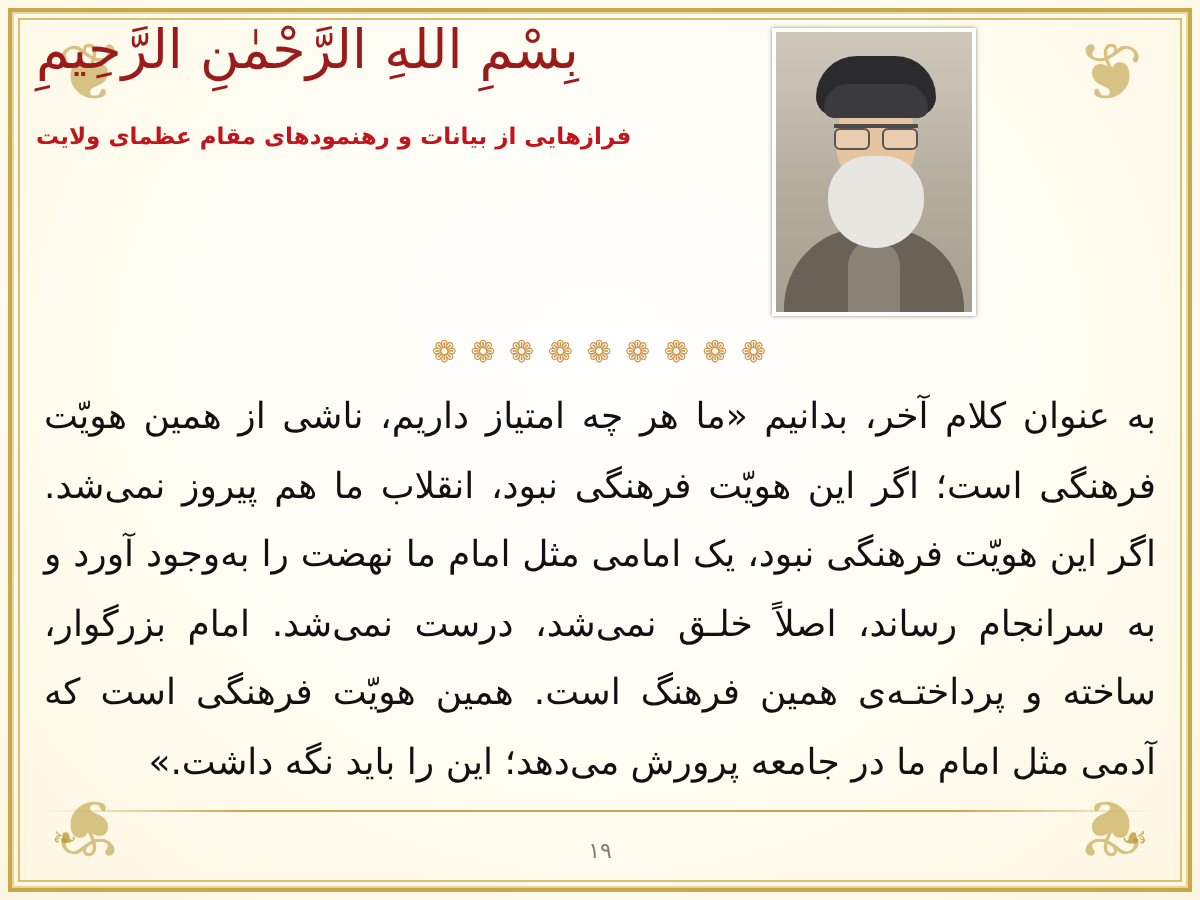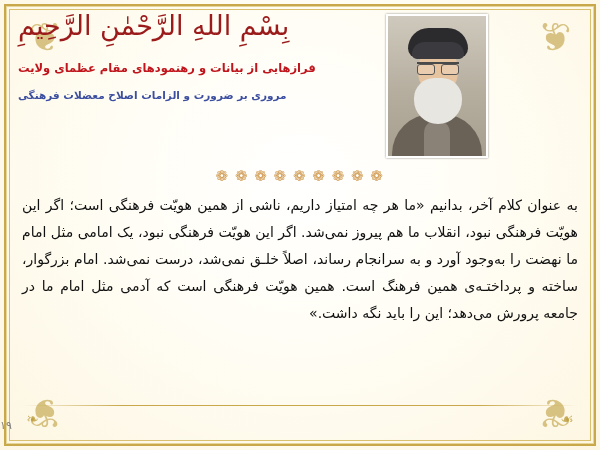--- a/index.html
+++ b/index.html
@@ -220,41 +220,41 @@
 
   
   .body-text {
     position: absolute;
     top: 192px;
     left: 22px;
     right: 22px;
     direction: rtl;
     text-align: justify;
     text-align-last: right;
-    font-size: 14px;
+    font-size: 18px;
     line-height: 1.92;
     color: #111111;
     font-family: "DejaVu Sans", "Liberation Sans", sans-serif;
   }
 
   
   .footer-rule {
     position: absolute;
     left: 22px;
     right: 22px;
     bottom: 44px;
     height: 1px;
     background: linear-gradient(90deg, rgba(200,168,75,0) 0%, #c8a84b 18%, #c8a84b 82%, rgba(200,168,75,0) 100%);
   }
   .page-number {
     position: absolute;
     bottom: 18px;
     left: 0;
     right: 0;
-    text-align: left;
+    text-align: center;
     font-size: 11px;
     color: #7d7d7d;
     direction: rtl;
   }
   .side-orn {
     position: absolute;
     bottom: 22px;
     color: #b8962f;
     font-size: 15px;
     opacity: .75;
@@ -279,21 +279,20 @@
   <div class="corner bl">
     <span class="orn">❦</span>
   </div>
   <div class="corner br">
     <span class="orn">❦</span>
   </div>
 
   <div class="header">
     <div class="bismillah">بِسْمِ اللهِ الرَّحْمٰنِ الرَّحِیمِ</div>
     <div class="title-1">فرازهایی از بیانات و رهنمودهای مقام عظمای ولایت</div>
-    <div class="title-3">مروری بر ضرورت و الزامات اصلاح معضلات فرهنگی</div>
   </div>
 
   <div class="portrait-wrap">
     <div class="portrait">
       <div class="p-robe"></div>
       <div class="p-face"></div>
       <div class="p-beard"></div>
       <div class="p-turban"></div>
       <div class="p-glasses"></div>
     </div>

